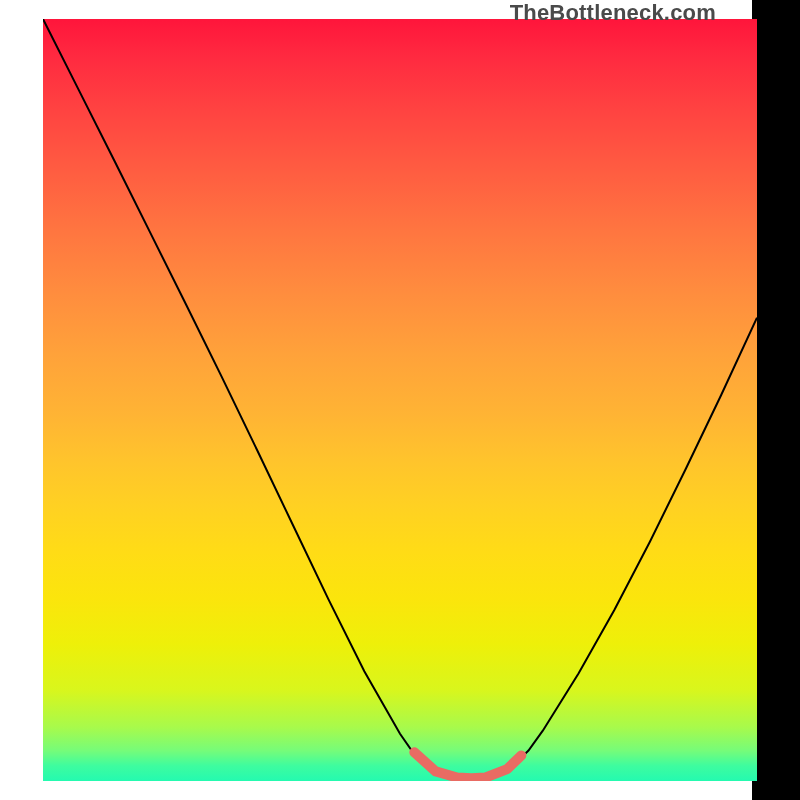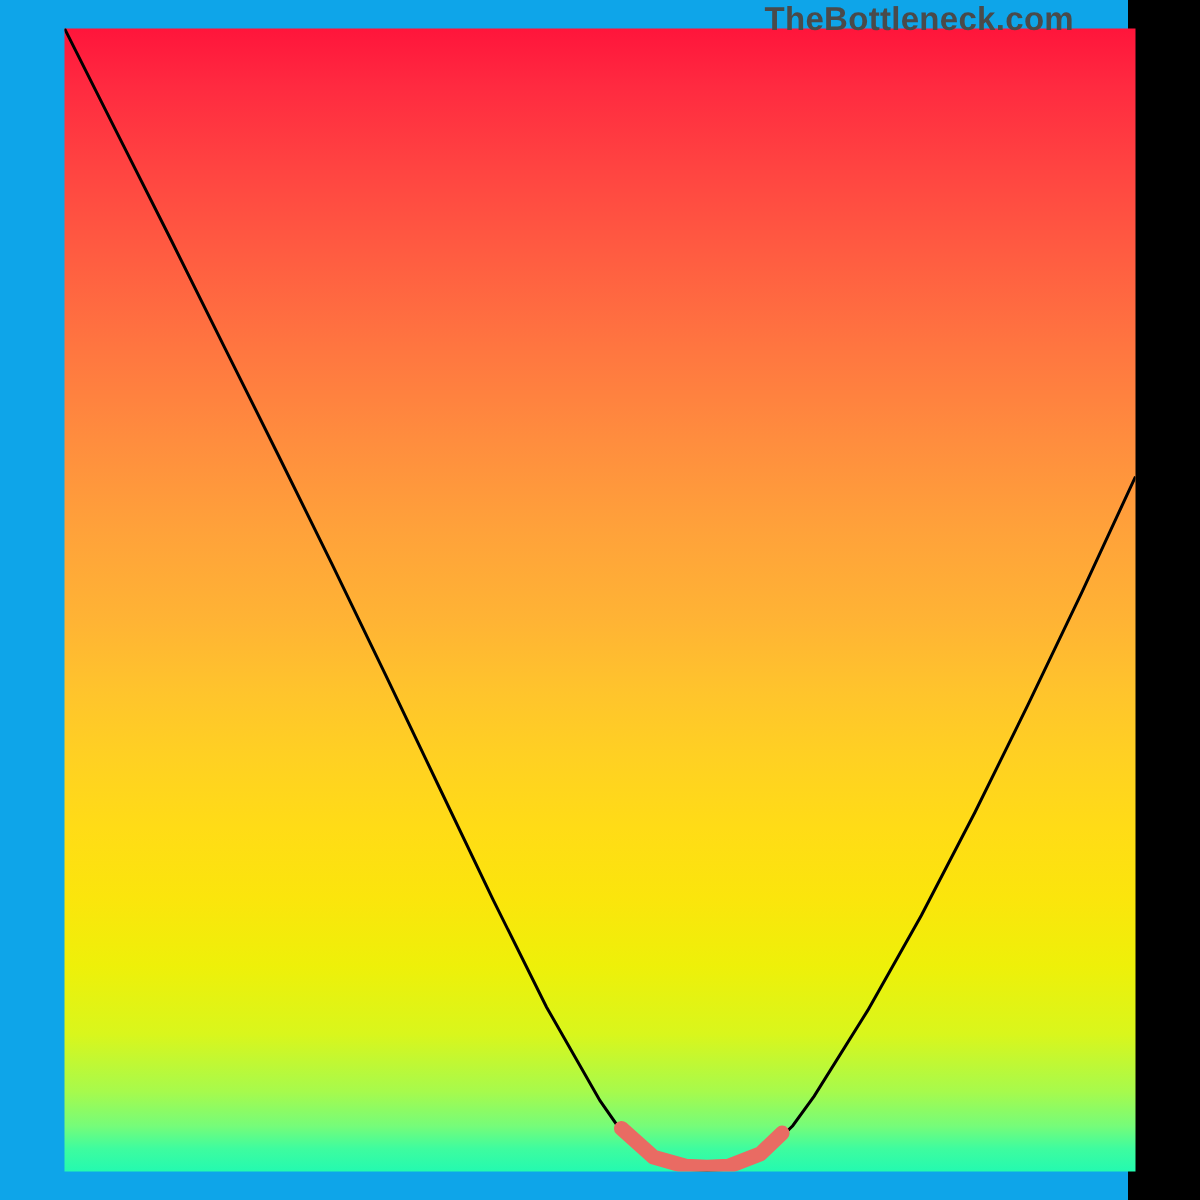--- a/index.html
+++ b/index.html
@@ -8,21 +8,21 @@
     width: 800px;
     height: 800px;
     background: #000;
     overflow: hidden;
     font-family: Arial, Helvetica, sans-serif;
   }
   .frame {
     position: relative;
     width: 752px;
     height: 800px;
-    background: #0ea5e9;
+    background: #ffffff;
   }
   .plot-area {
     position: absolute;
     left: 43px;
     top: 19px;
     width: 714px;
     height: 762px;
     
     background: linear-gradient(to bottom,
       #ff153b 0%,

